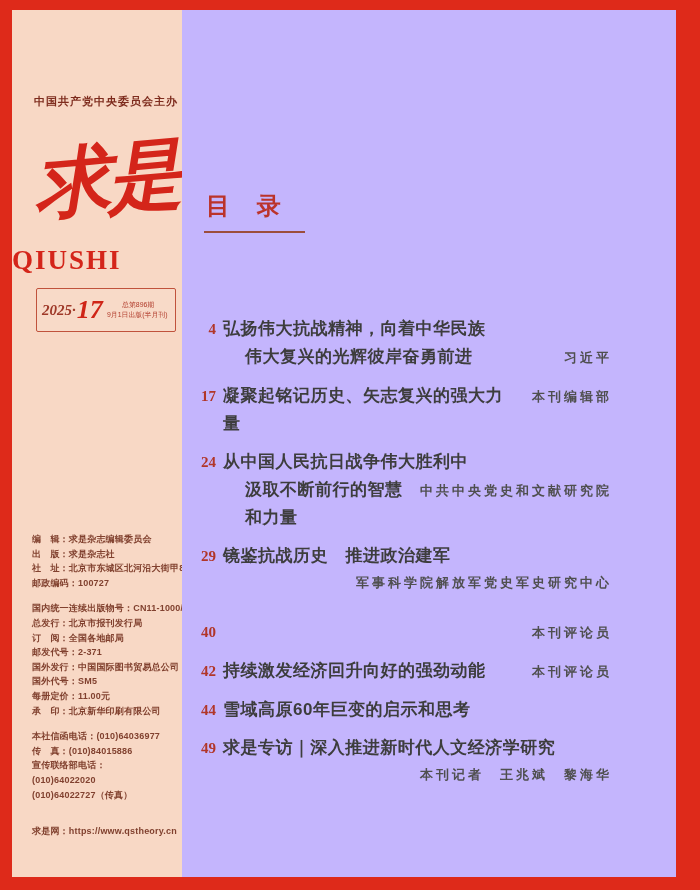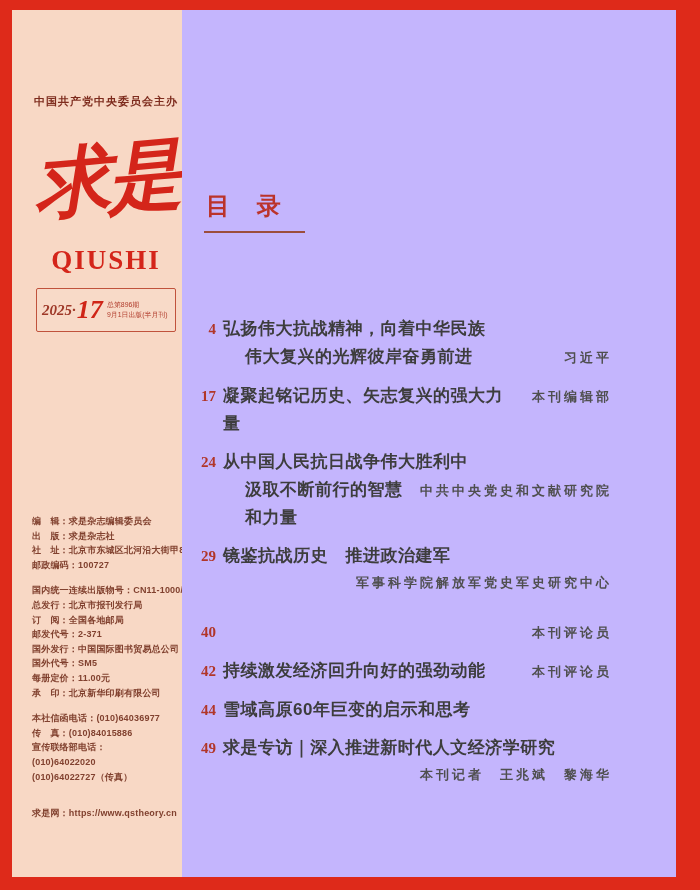--- a/index.html
+++ b/index.html
@@ -19,40 +19,40 @@
     font-size:11px;font-weight:700;letter-spacing:1px;
     color:#7e2c1e;
   }
   .logo-cn{
     margin-top:6px;height:128px;display:flex;align-items:center;justify-content:center;
     font-family:"DejaVu Serif",serif;font-weight:700;font-style:italic;
     font-size:76px;color:#d4251a;transform:rotate(-5deg);
     letter-spacing:-4px;line-height:1;
   }
   .logo-en{
-    text-align:center;margin-top:2px;
+    margin-top:2px;
     font-family:"Liberation Serif",serif;font-weight:700;
     font-size:27px;letter-spacing:2px;color:#d4251a;
   }
   .issue-box{
     margin:12px auto 0 auto;width:128px;
     border:1px solid #c0523c;border-radius:2px;
     padding:8px 5px;display:flex;align-items:center;gap:4px;
     background:rgba(255,255,255,0.06);
   }
   .issue-left{
     font-family:"Liberation Serif",serif;font-style:italic;white-space:nowrap;
     color:#9e3828;font-size:15px;font-weight:700;display:flex;align-items:center;
   }
   .issue-no{font-size:26px;color:#cf2517;line-height:1;margin-left:1px;}
-  .issue-right{display:flex;flex-direction:column;gap:0;}
+  .issue-right{display:flex;flex-direction:column;gap:0;align-items:center;}
   .issue-right div{font-size:7.5px;color:#b03a2a;white-space:nowrap;transform:scale(.92);transform-origin:left center;}
   
   .imprint{
-    position:absolute;left:20px;right:6px;top:504px;
+    position:absolute;left:20px;right:6px;top:522px;
     font-size:9px;font-weight:700;color:#81412f;line-height:14.6px;
     letter-spacing:.2px;
   }
   .imprint .gap{height:11px;}
   .imprint div{white-space:nowrap;}
   
   .main{
     position:absolute;left:182px;top:10px;right:24px;bottom:13px;
     background:#c4b5fd;
   }

